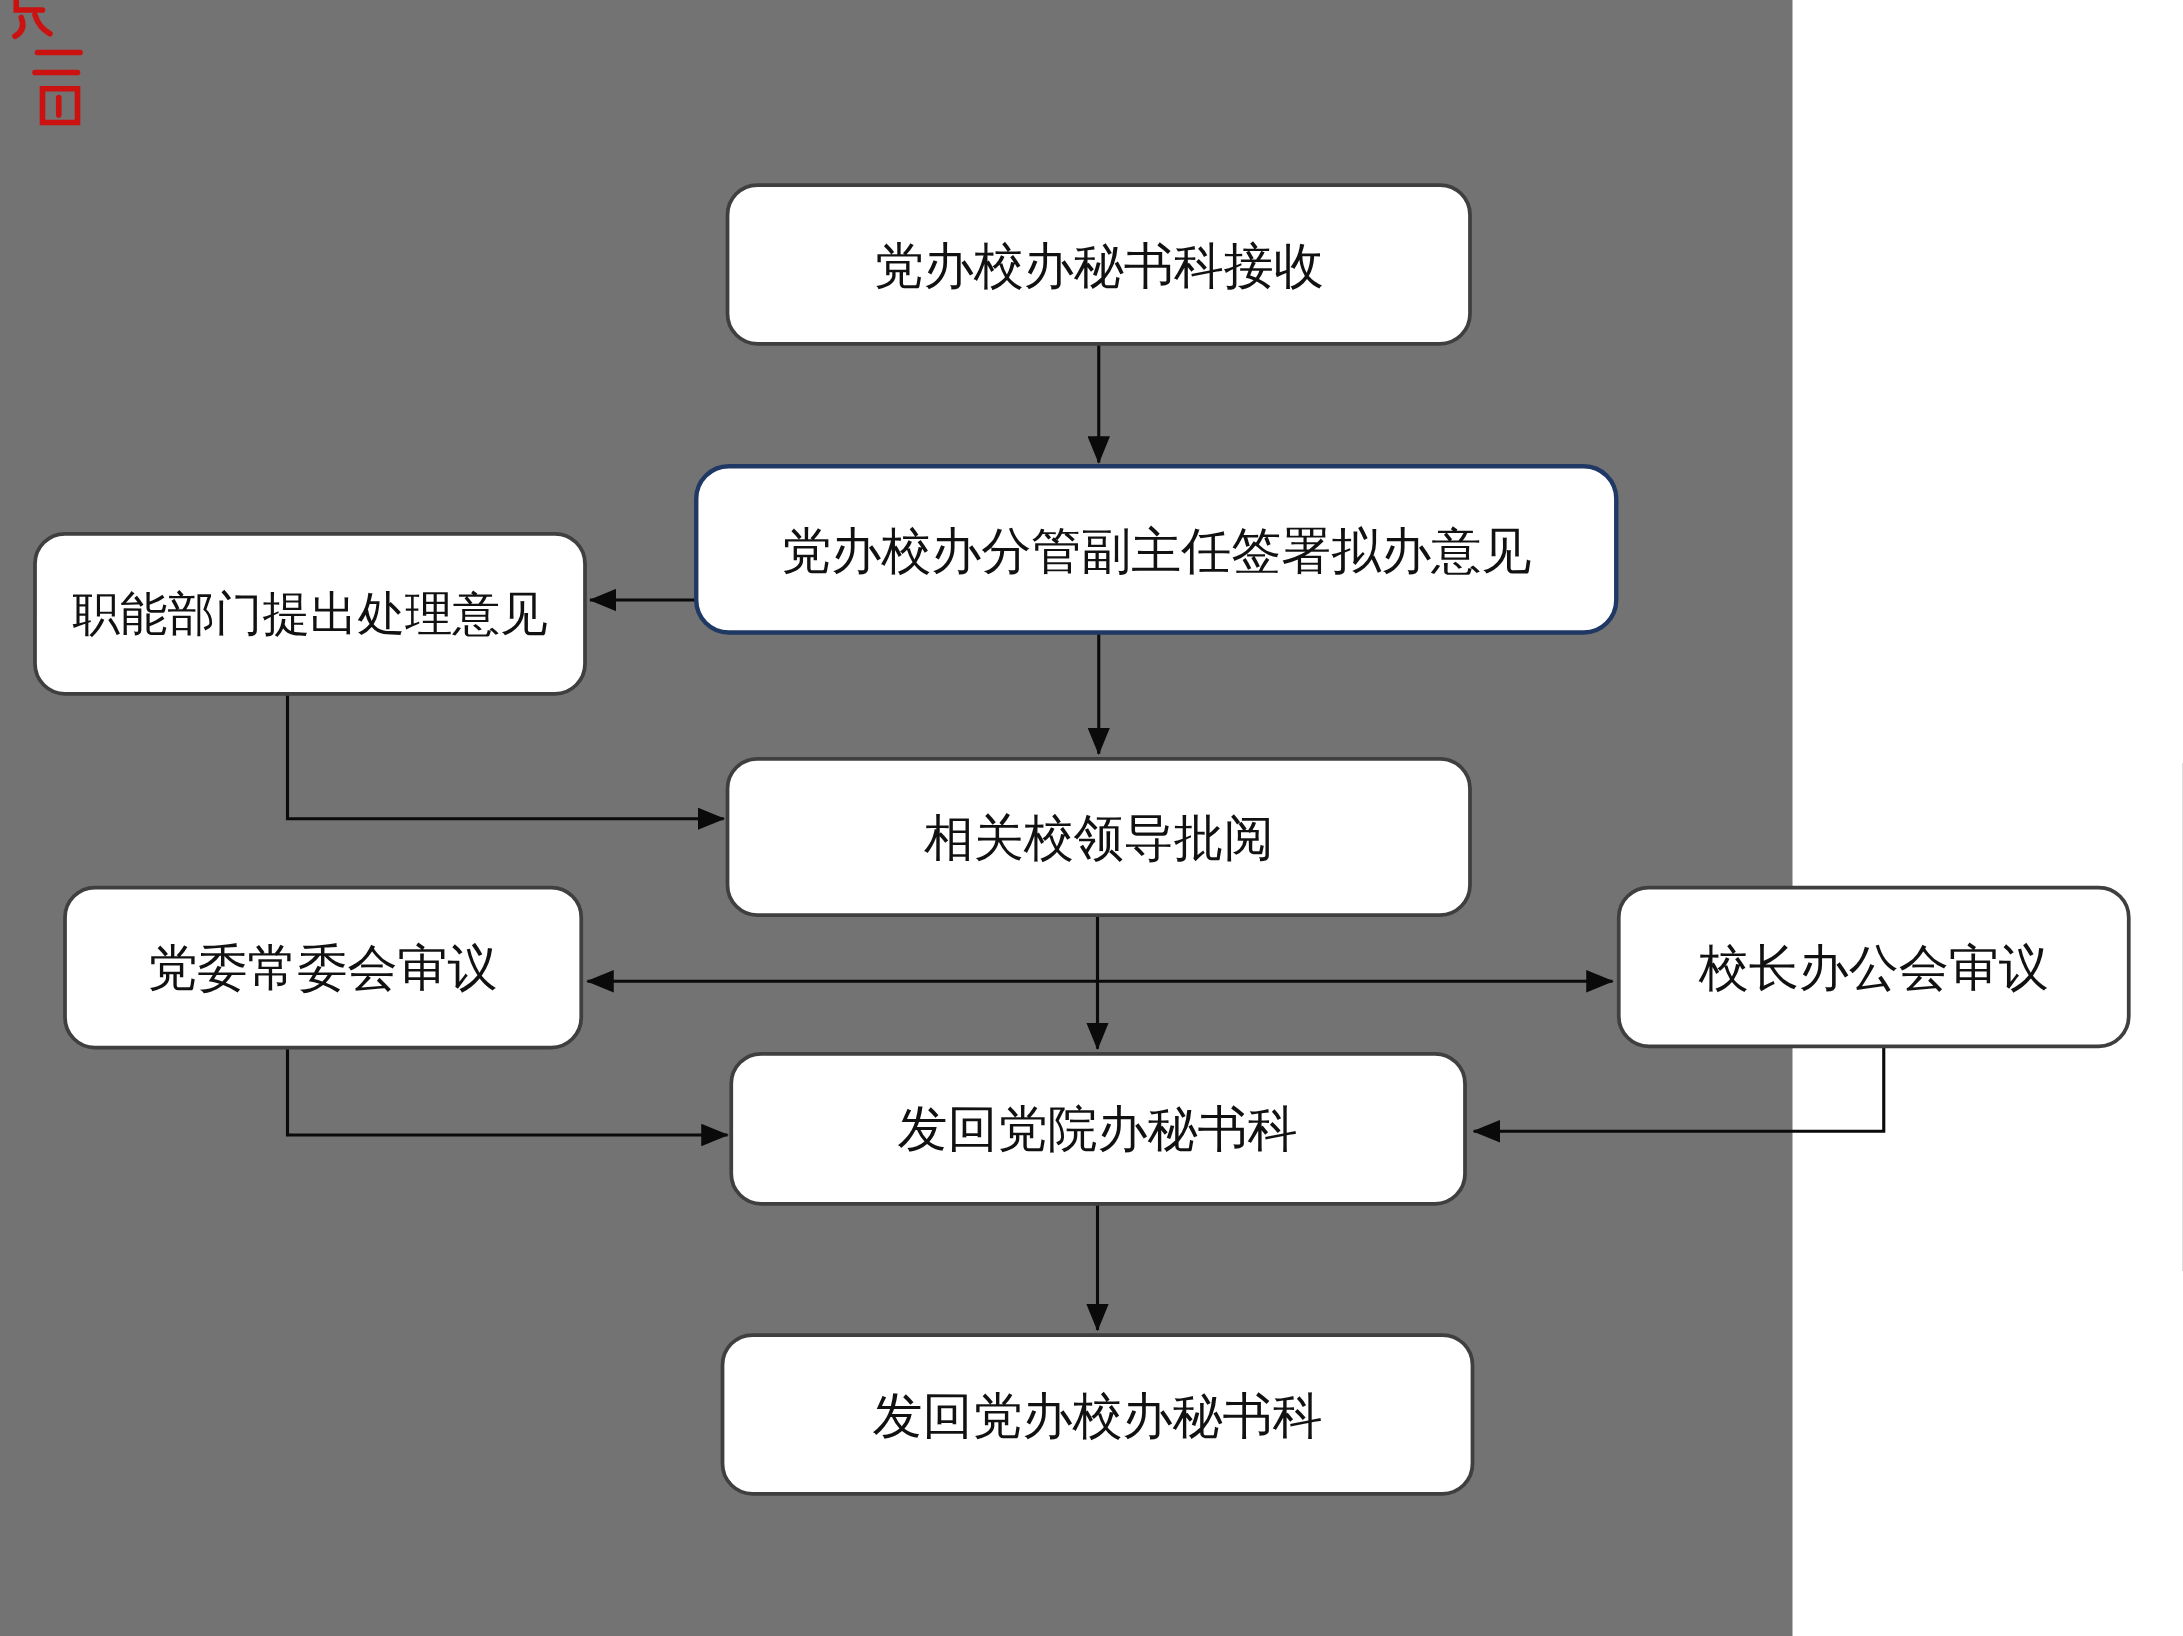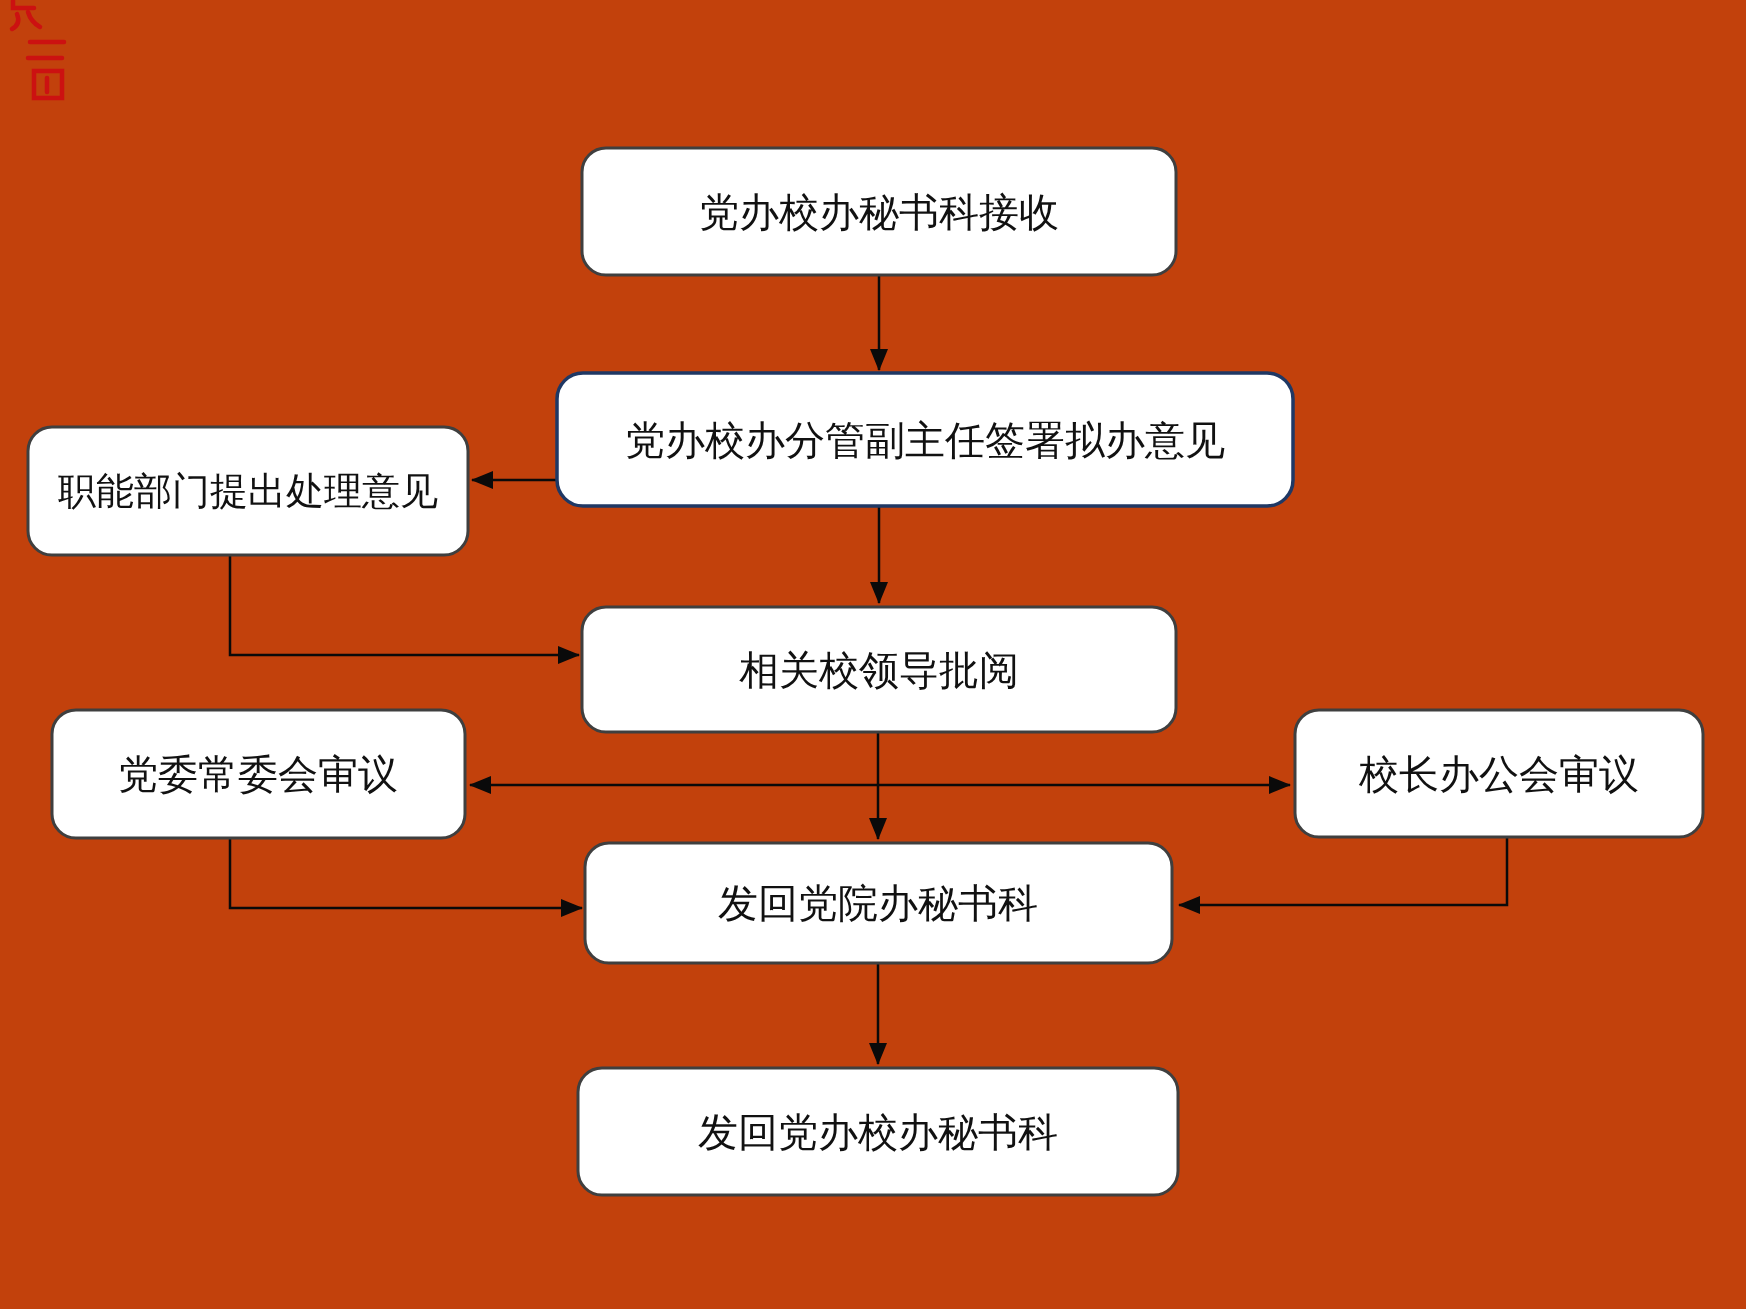--- a/index.html
+++ b/index.html
@@ -6,23 +6,23 @@
     margin: 0;
     padding: 0;
     background: #ffffff;
     width: 1746px;
     height: 1309px;
     overflow: hidden;
     font-family: "DejaVu Sans", sans-serif;
   }
   .stage {
     position: relative;
-    width: 1746px;
+    width: 1434px;
     height: 1309px;
-    background: #c2410c;
+    background: #737373;
   }
   svg text {
     font-family: "DejaVu Sans", sans-serif;
     fill: #111111;
   }
   .lbl    { font-size: 40px; }
   .lbl-sm { font-size: 38px; }
   .node-box {
     fill: #ffffff;
     stroke: #3f3f3f;

